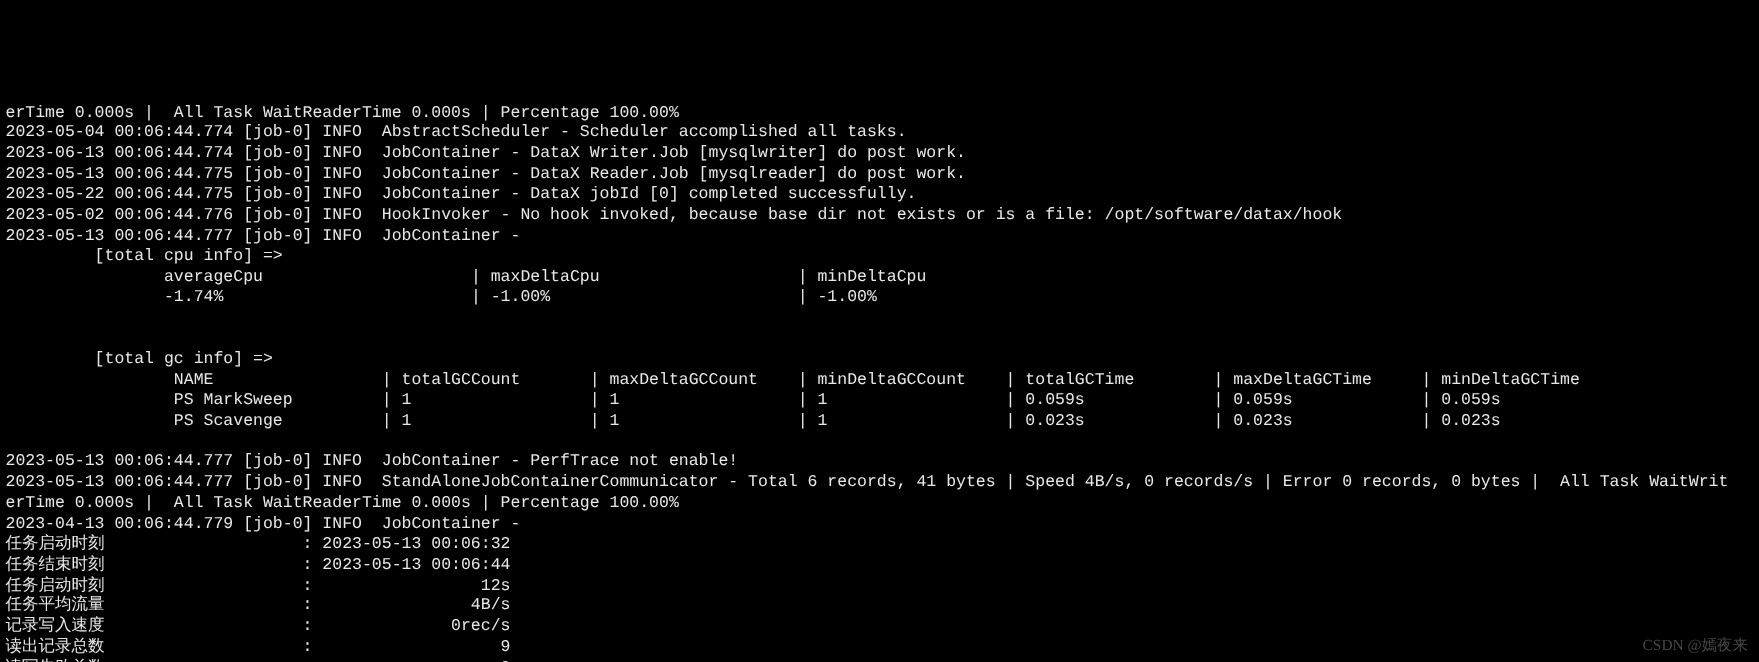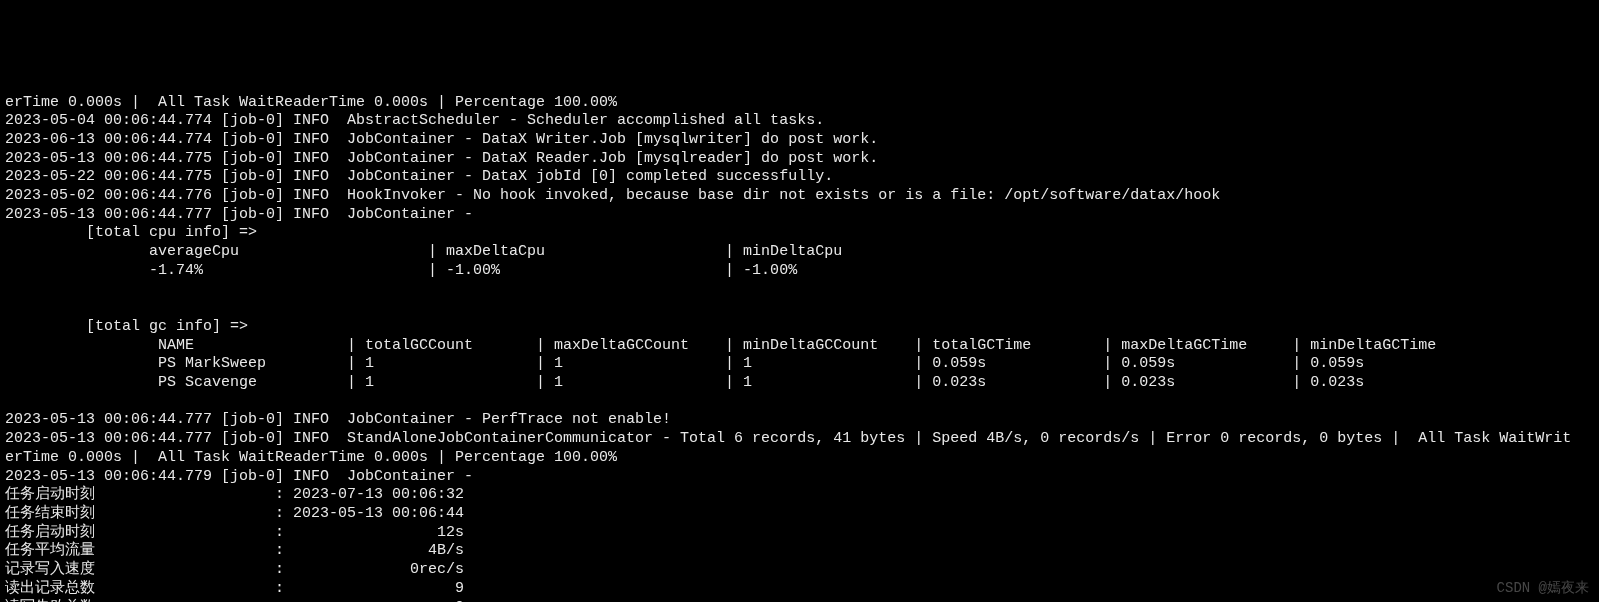--- a/index.html
+++ b/index.html
@@ -16,21 +16,21 @@
     white-space: pre;
   }
   .terminal {
     padding: 0 5px;
   }
   .watermark {
     position: absolute;
     right: 10px;
     bottom: 4px;
     color: rgba(200,200,200,0.35);
-    font-family: Liberation Mono, monospace;
+    font-family: Liberation Serif, serif;
     font-size: 14px;
     white-space: nowrap;
   }
 </style>
 </head>
 <body>
 
 
 
 <div class="terminal"><span>erTime 0.000s |  All Task WaitReaderTime 0.000s | Percentage 100.00%</span>
@@ -46,22 +46,22 @@
 <span>                        </span>
 <span></span>
 <span>         [total gc info] =&gt; </span>
 <span>                 NAME                 | totalGCCount       | maxDeltaGCCount    | minDeltaGCCount    | totalGCTime        | maxDeltaGCTime     | minDeltaGCTime     </span>
 <span>                 PS MarkSweep         | 1                  | 1                  | 1                  | 0.059s             | 0.059s             | 0.059s             </span>
 <span>                 PS Scavenge          | 1                  | 1                  | 1                  | 0.023s             | 0.023s             | 0.023s             </span>
 <span></span>
 <span>2023-05-13 00:06:44.777 [job-0] INFO  JobContainer - PerfTrace not enable!</span>
 <span>2023-05-13 00:06:44.777 [job-0] INFO  StandAloneJobContainerCommunicator - Total 6 records, 41 bytes | Speed 4B/s, 0 records/s | Error 0 records, 0 bytes |  All Task WaitWrit</span>
 <span>erTime 0.000s |  All Task WaitReaderTime 0.000s | Percentage 100.00%</span>
-<span>2023-05-13 00:06:44.779 [job-0] INFO  JobContainer - </span>
-<span>任务启动时刻                    : 2023-07-13 00:06:32</span>
+<span>2023-04-13 00:06:44.779 [job-0] INFO  JobContainer - </span>
+<span>任务启动时刻                    : 2023-05-13 00:06:32</span>
 <span>任务结束时刻                    : 2023-05-13 00:06:44</span>
 <span>任务启动时刻                    :                 12s</span>
 <span>任务平均流量                    :                4B/s</span>
 <span>记录写入速度                    :              0rec/s</span>
 <span>读出记录总数                    :                   9</span>
 <span>读写失败总数                    :                   0</span>
 <span></span>
 </div>
 
 <div class="watermark">CSDN @嫣夜来</div>

